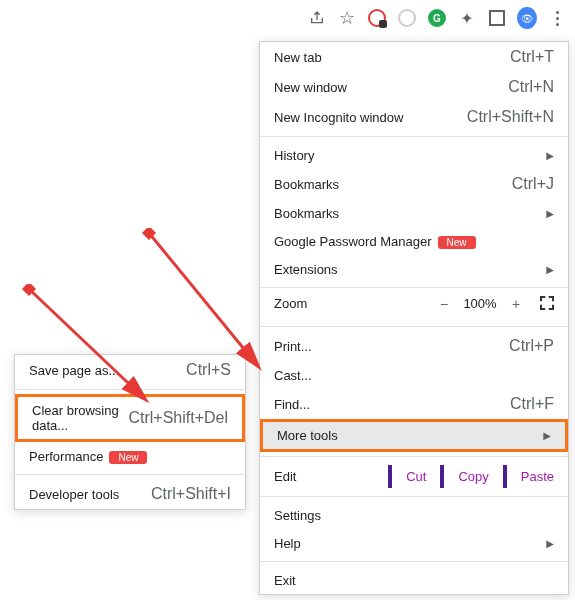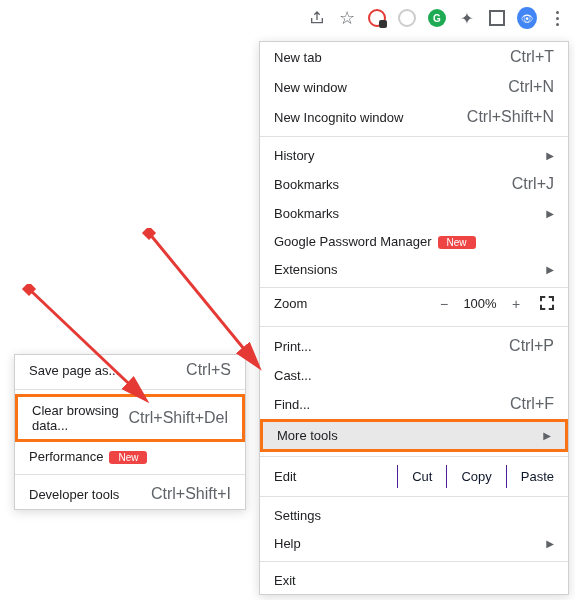--- a/index.html
+++ b/index.html
@@ -31,21 +31,21 @@
     .badge { background: #ef4444; color: #fff; font-size: 10px; padding: 1px 9px; border-radius: 3px; margin-left: 6px; }
     
     .zoom-row { display: flex; align-items: flex-start; padding: 4px 14px; min-height: 30px; }
     .zoom-label { flex: 1; }
     .zoom-btn { width: 28px; text-align: center; color: #5f6368; cursor: pointer; font-size: 14px; }
     .zoom-val { width: 44px; text-align: center; }
     .fullscreen { width: 14px; height: 14px; border: 2px dashed #333; margin-left: 10px; cursor: pointer; }
     
     .edit-row { display: flex; align-items: center; padding: 4px 0 4px 14px; min-height: 30px; }
     .edit-label { flex: 1; }
-    .edit-btn { padding: 4px 14px; border-left: 1px solid #4c1d95; cursor: pointer; color: #0f172a; font-size: 13px; text-align: center; }
+    .edit-btn { padding: 4px 14px; border-left: 4px solid #4c1d95; cursor: pointer; color: #a21caf; font-size: 13px; text-align: center; }
     
     .redbox { border: 3px solid #f97316; }
     
     .arrow-svg { position: absolute; pointer-events: none; }
   </style>
 </head>
 <body>
 
 <div class="toolbar">
   <div class="tb-icon">

